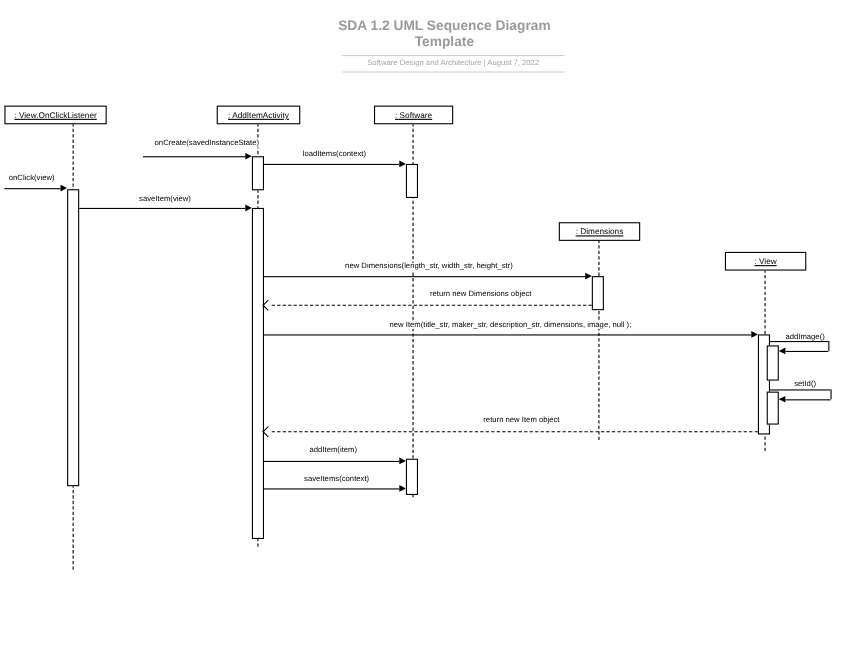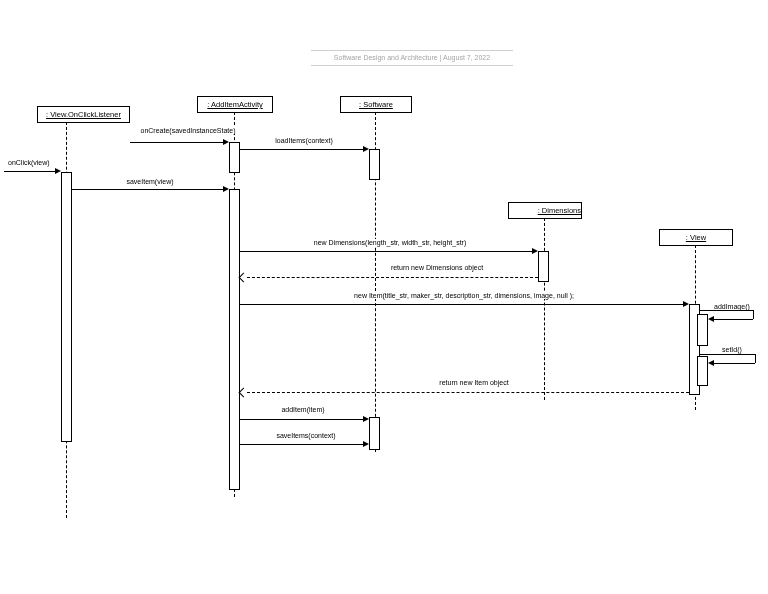--- a/index.html
+++ b/index.html
@@ -30,42 +30,44 @@
           padding:0 2px;z-index:5;}
   .mlabel.c{transform:translateX(-50%);}
 </style>
 </head>
 <body>
 
 <div class="page">
 
   <div>
     <div class="title" style="left:404px;top:16px;">
+      <div>SDA 1.2 UML Sequence Diagram</div>
+      <div>Template</div>
     </div>
     <div class="rule" style="left:311px;top:50px;width:202px;"></div>
     <div class="subtitle" style="left:412px;top:54px;">Software Design and Architecture  |  August 7, 2022</div>
     <div class="rule" style="left:311px;top:65px;width:202px;"></div>
   </div>
 
   <div class="lifeline" style="left:66px;top:112px;height:406px;"></div>
   <div class="lifeline" style="left:234px;top:112px;height:385px;"></div>
   <div class="lifeline" style="left:375px;top:112px;height:340px;"></div>
   <div class="lifeline" style="left:544px;top:218px;height:182px;"></div>
   <div class="lifeline" style="left:695px;top:245px;height:165px;"></div>
 
-  <div class="head" style="left:37px;top:96px;width:91px;height:15px;margin-top:10px;">
+  <div class="head" style="left:4px;top:96px;width:91px;height:15px;">
     <span>: View.OnClickListener</span>
   </div>
   <div class="head" style="left:197px;top:96px;width:74px;height:15px;">
     <span>: AddItemActivity</span>
   </div>
   <div class="head" style="left:340px;top:96px;width:70px;height:15px;">
     <span>: Software</span>
   </div>
-  <div class="head" style="left:508px;top:202px;width:72px;height:15px;justify-content:flex-end;">
+  <div class="head" style="left:508px;top:202px;width:72px;height:15px;">
     <span>: Dimensions</span>
   </div>
   <div class="head" style="left:659px;top:229px;width:72px;height:15px;">
     <span>: View</span>
   </div>
 
   <div class="act" style="left:229px;top:142px;height:29px;"></div>
   <div class="act" style="left:369px;top:149px;height:29px;"></div>
   <div class="act" style="left:61px;top:172px;height:268px;"></div>
   <div class="act" style="left:229px;top:189px;height:299px;"></div>

